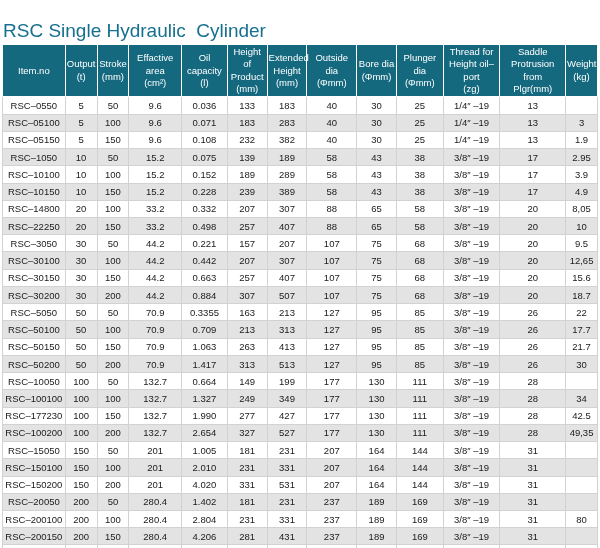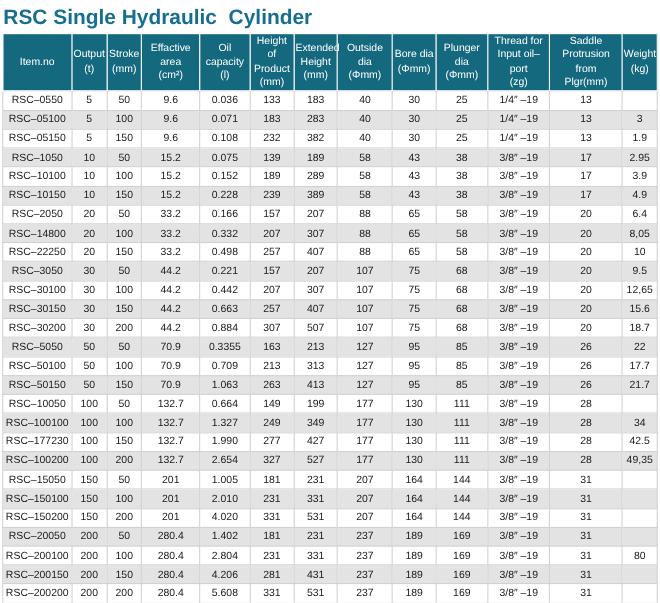--- a/index.html
+++ b/index.html
@@ -6,22 +6,22 @@
   html, body {
     margin: 0; padding: 0;
     width: 600px; height: 548px;
     background: #ffffff;
     font-family: "Liberation Sans", sans-serif;
   }
   .page { width: 600px; height: 548px; overflow: hidden; }
   .title {
     color: #166f8f;
     font-size: 19px;
-    font-weight: bold;
-    padding: 6px 0 0 3px;
+    font-weight: normal;
+    padding: 20px 0 0 3px;
     line-height: 22px;
     white-space: pre;
   }
   table.spec {
     border-collapse: collapse;
     table-layout: fixed;
     width: 596px;
     height: 519px;
     margin: 2px 0 0 2px;
   }
@@ -90,21 +90,21 @@
         <th>Extended
 Height
 (mm)</th>
         <th>Outside dia
 (Φmm)</th>
         <th>Bore dia
 (Φmm)</th>
         <th>Plunger dia
 (Φmm)</th>
         <th>Thread for
-Input oil–port
+Height oil–port
 (zg)</th>
         <th>Saddle
 Protrusion from
 Plgr(mm)</th>
         <th>Weight
 (kg)</th>
       </tr>
     </thead>
     <tbody>
         <tr>
@@ -191,35 +191,20 @@
           <td>239</td>
           <td>389</td>
           <td>58</td>
           <td>43</td>
           <td>38</td>
           <td>3/8″ –19</td>
           <td>17</td>
           <td>4.9</td>
         </tr>
         <tr>
-          <td>RSC–2050</td>
-          <td>20</td>
-          <td>50</td>
-          <td>33.2</td>
-          <td>0.166</td>
-          <td>157</td>
-          <td>207</td>
-          <td>88</td>
-          <td>65</td>
-          <td>58</td>
-          <td>3/8″ –19</td>
-          <td>20</td>
-          <td>6.4</td>
-        </tr>
-        <tr>
           <td>RSC–14800</td>
           <td>20</td>
           <td>100</td>
           <td>33.2</td>
           <td>0.332</td>
           <td>207</td>
           <td>307</td>
           <td>88</td>
           <td>65</td>
           <td>58</td>
@@ -341,20 +326,35 @@
           <td>263</td>
           <td>413</td>
           <td>127</td>
           <td>95</td>
           <td>85</td>
           <td>3/8″ –19</td>
           <td>26</td>
           <td>21.7</td>
         </tr>
         <tr>
+          <td>RSC–50200</td>
+          <td>50</td>
+          <td>200</td>
+          <td>70.9</td>
+          <td>1.417</td>
+          <td>313</td>
+          <td>513</td>
+          <td>127</td>
+          <td>95</td>
+          <td>85</td>
+          <td>3/8″ –19</td>
+          <td>26</td>
+          <td>30</td>
+        </tr>
+        <tr>
           <td>RSC–10050</td>
           <td>100</td>
           <td>50</td>
           <td>132.7</td>
           <td>0.664</td>
           <td>149</td>
           <td>199</td>
           <td>177</td>
           <td>130</td>
           <td>111</td>

